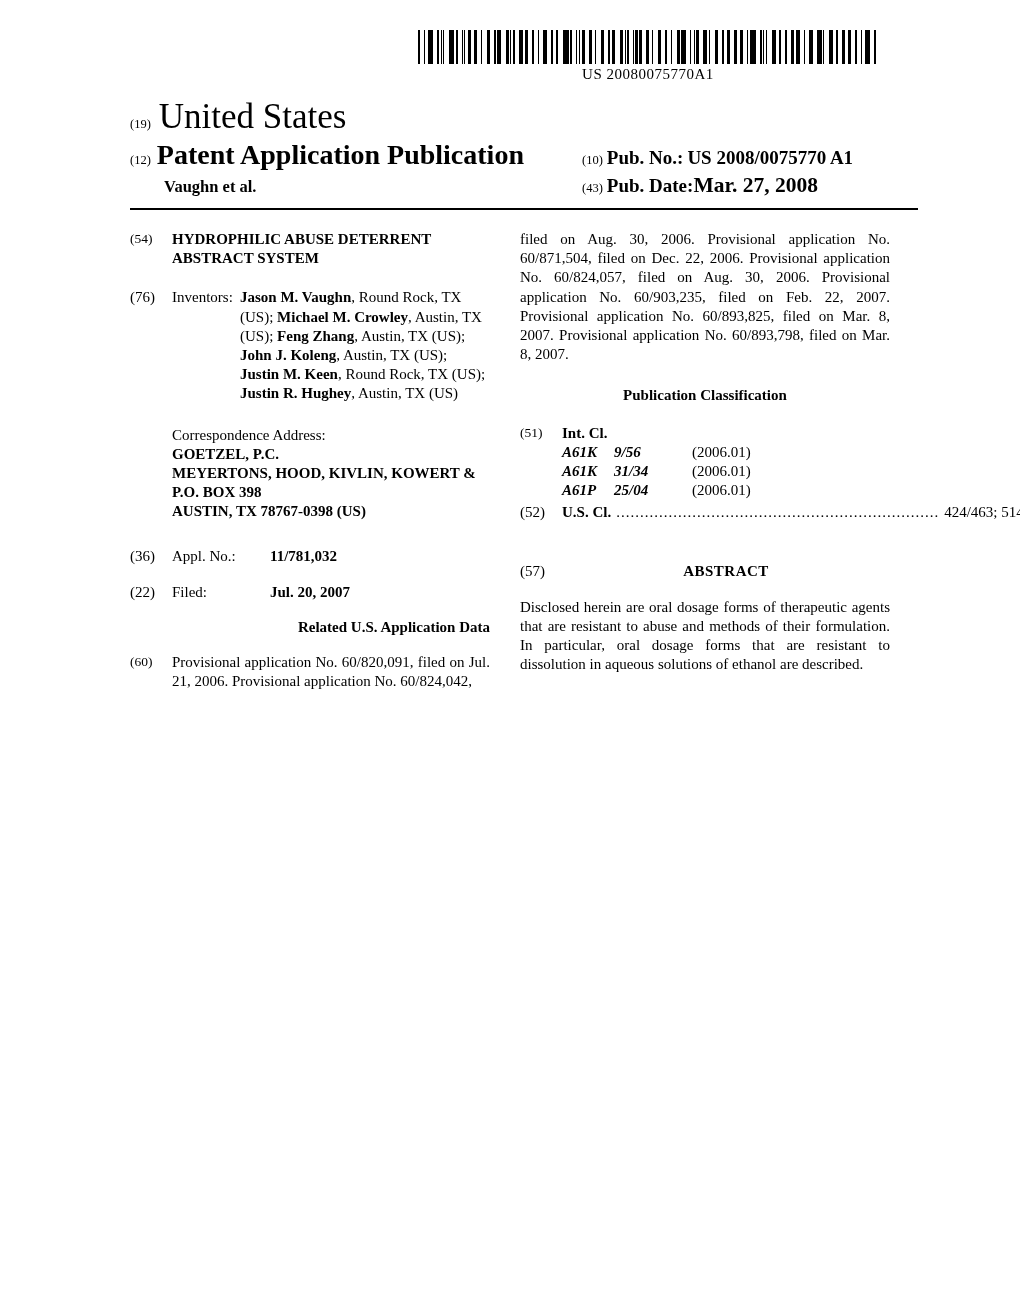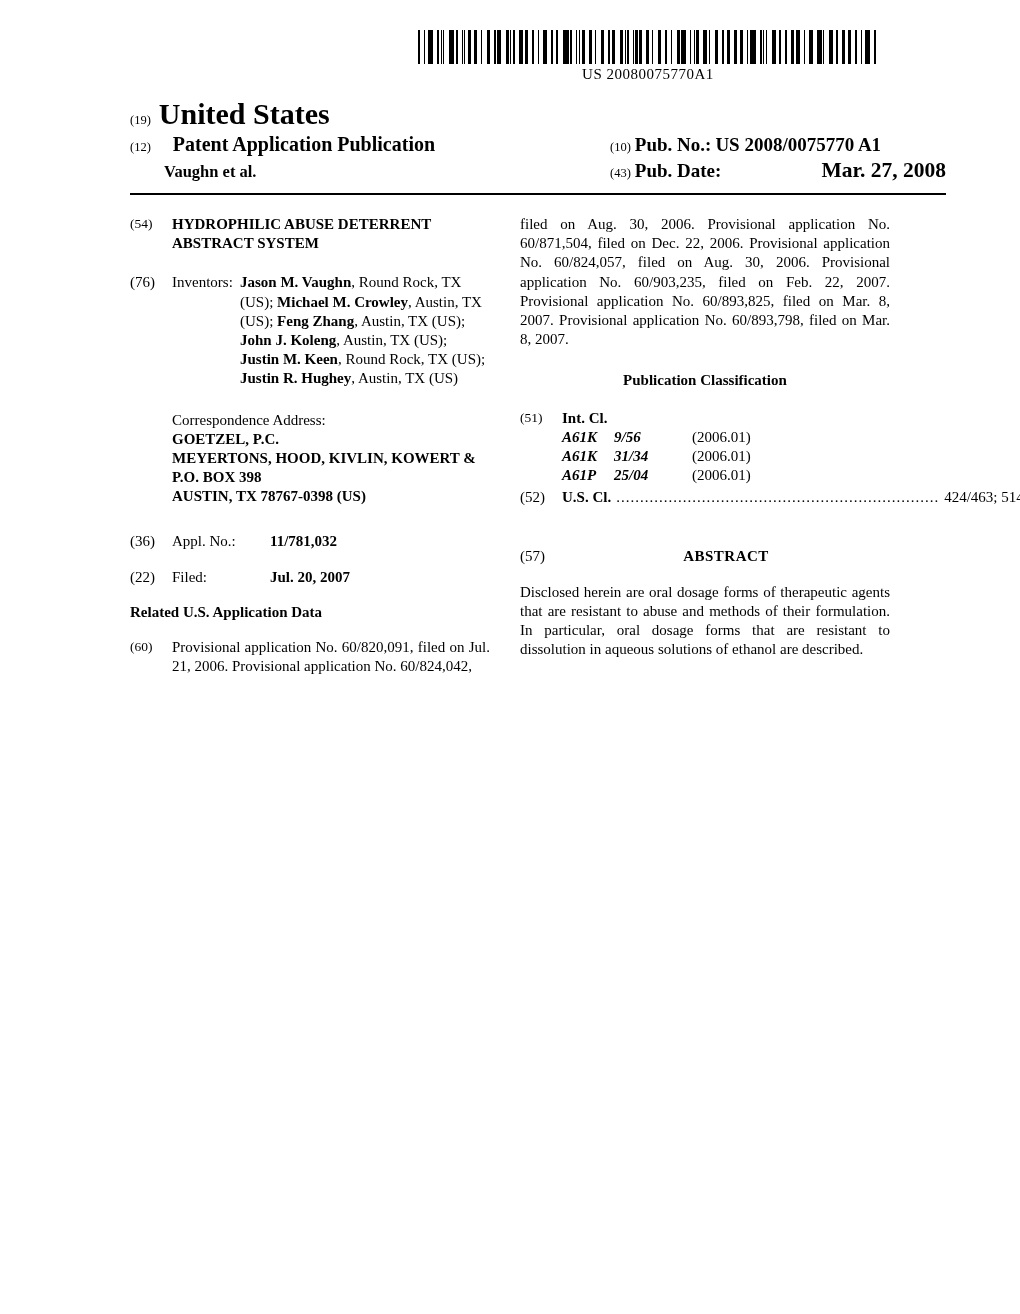--- a/index.html
+++ b/index.html
@@ -5,47 +5,47 @@
   * { margin: 0; padding: 0; box-sizing: border-box; }
   html, body { background: #ffffff; }
   body {
     width: 1020px; height: 1314px;
     font-family: "Liberation Serif", "DejaVu Serif", serif;
     color: #000;
     position: relative;
   }
   .page {
     width: 1020px; height: 982px;
-    padding: 30px 74px 0 130px;
+    padding: 30px 102px 0 130px;
     overflow: hidden;
   }
 
   
   .barcode-wrap { width: 460px; margin-left: 288px; text-align: center; }
   .barcode {
     height: 34px; width: 460px;
     background-color: #fff;
     background-image:
       repeating-linear-gradient(90deg, #000 0 2px, transparent 2px 6px, #000 6px 7px, transparent 7px 12px, #000 12px 15px, transparent 15px 19px),
       repeating-linear-gradient(90deg, #000 0 1px, transparent 1px 10px, #000 10px 13px, transparent 13px 23px);
   }
   .barcode-text { font-size: 15px; margin-top: 2px; letter-spacing: 0.5px; }
 
   
   .header { margin-top: 14px; }
   .num-sm { font-size: 12.5px; }
   .hdr-row1 { margin-bottom: 2px; }
-  .hdr-row1 .country { font-size: 30px; font-weight: bold; margin-left: 8px; }
+  .hdr-row1 .country { font-size: 35px; font-weight: normal; margin-left: 8px; }
   .hdr-row2 { display: flex; justify-content: space-between; align-items: baseline; }
-  .hdr-row2 .doctype { font-size: 20px; font-weight: bold; margin-left: 22px; }
+  .hdr-row2 .doctype { font-size: 28px; font-weight: bold; margin-left: 6px; }
   .hdr-right { width: 336px; }
   .pubno-line { font-size: 19px; font-weight: bold; }
   .hdr-row3 { display: flex; justify-content: space-between; align-items: baseline; margin-top: 2px; }
   .authors { font-size: 16.5px; font-weight: bold; margin-left: 34px; }
-  .hdr-right3 { width: 336px; display: flex; justify-content: space-between; align-items: baseline; }
+  .hdr-right3 { width: 336px; display: flex; align-items: baseline; }
   .pubdate-label { font-size: 19px; font-weight: bold; }
   .pubdate-value { font-size: 21.5px; font-weight: bold; }
 
   .rule { border: none; border-top: 2.5px solid #000; margin-top: 10px; }
 
   
   .cols { display: flex; margin-top: 20px; font-size: 15px; line-height: 1.28; }
   .col-left  { width: 360px; flex: 0 0 360px; }
   .col-right { width: 370px; flex: 0 0 370px; margin-left: 30px; }
 
@@ -54,21 +54,21 @@
 
   
   .title-text { font-weight: bold; max-width: 300px; }
   .item-title { margin-bottom: 20px; }
   .inv-grid { display: grid; grid-template-columns: 42px 68px 1fr; margin-bottom: 22px; }
   .inv-text { max-width: 250px; }
   .corr { margin-left: 42px; margin-bottom: 26px; }
   .corr .bold { font-weight: bold; }
   .kv { display: grid; grid-template-columns: 42px 98px 1fr; margin-bottom: 16px; }
   .kv .val { font-weight: bold; }
-  .center-head { text-align: left; font-weight: bold; margin: 4px 0 16px 0; }
+  .center-head { text-align: right; font-weight: bold; margin: 4px 0 16px 0; }
   .just { text-align: justify; }
 
   
   .cont-para { text-align: justify; margin-bottom: 22px; }
   .pubclass-head { text-align: center; font-weight: bold; margin-bottom: 18px; }
   .intcl-label { font-weight: bold; }
   .intcl-rows { margin-left: 42px; }
   .intcl-row { display: flex; align-items: flex-end; }
   .intcl-code { font-style: italic; font-weight: bold; width: 130px; display: inline-flex; }
   .intcl-cls { display: inline-block; width: 52px; }

